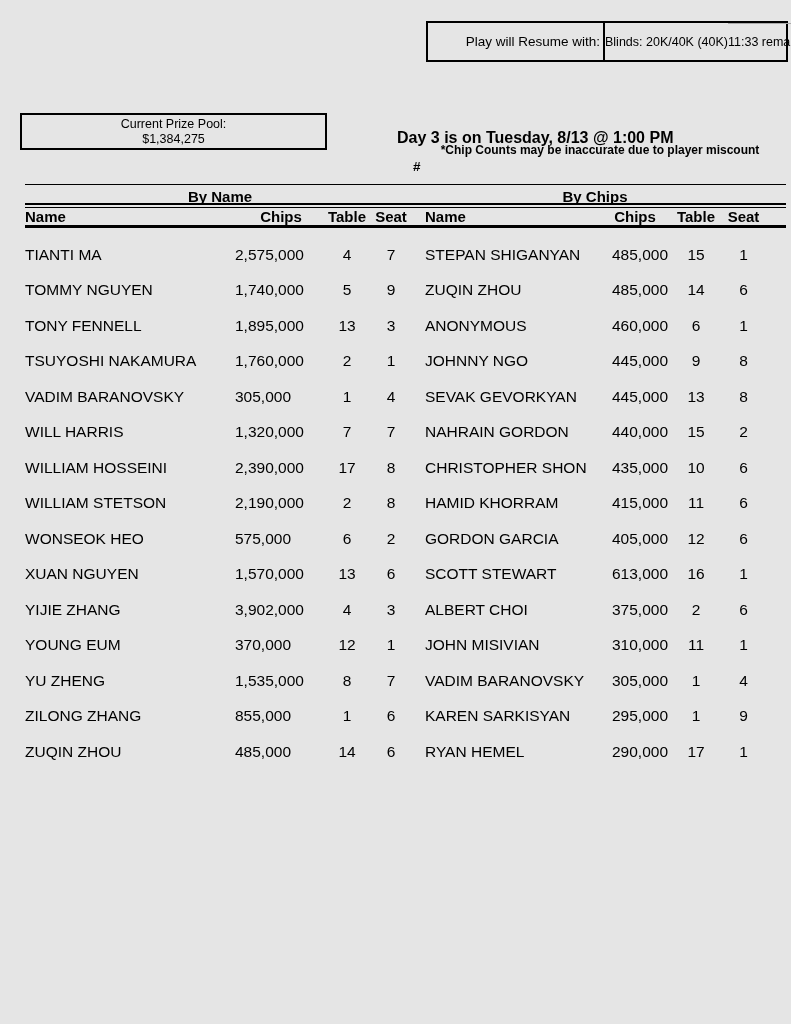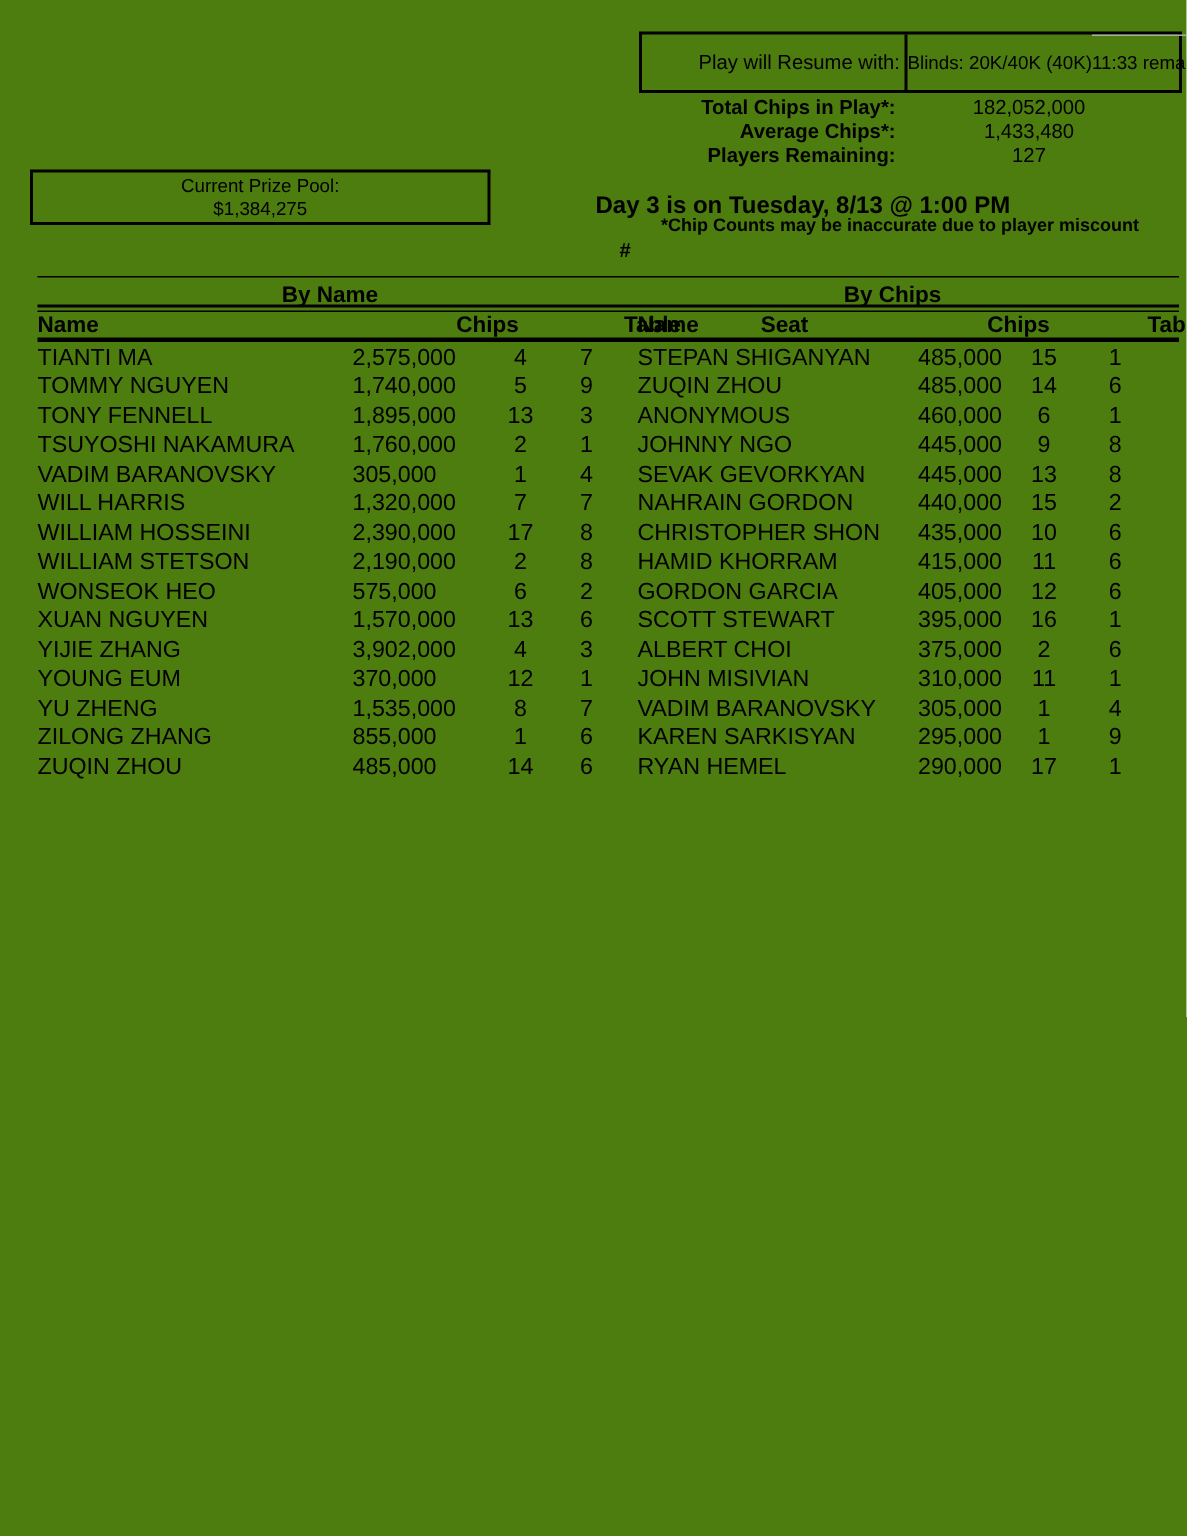--- a/index.html
+++ b/index.html
@@ -1,17 +1,17 @@
 <!DOCTYPE html>
 <html><head>
 <meta charset="utf-8">
 <style>
   html,body{margin:0;padding:0;background:#fff;}
   body{font-family:"Liberation Sans",sans-serif;color:#000;}
-  .page{position:relative;width:791px;height:1024px;background:#4d7c0f;overflow:hidden;}
+  .page{position:relative;width:791px;height:1024px;background:#e5e5e5;overflow:hidden;}
 
   
   .resume-box{position:absolute;left:426px;top:21px;width:362px;height:41px;
     border:2px solid #000;box-sizing:border-box;display:flex;}
   .resume-left{flex:0 0 172px;display:flex;align-items:center;justify-content:flex-end;
     padding-right:3px;border-right:2px solid #000;font-size:13.5px;white-space:nowrap;}
   .resume-right{flex:1;display:flex;flex-direction:row;}
   .resume-right .r-line{flex:1;display:flex;align-items:center;justify-content:center;
     font-size:12.5px;white-space:nowrap;}
   .resume-right .r-line.second{border-top:1px solid #aaa;}
@@ -42,23 +42,23 @@
   
   .tbl-title{position:absolute;top:188px;font-size:15px;font-weight:bold;text-align:center;}
   .tbl-title.left{left:25px;width:390px;}
   .tbl-title.right{left:425px;width:340px;}
 
   
   .half{position:absolute;}
   .lh{left:25px;width:390px;}
   .rh{left:425px;width:340px;}
   .hdr-row{position:absolute;top:207px;height:18px;display:flex;align-items:center;
-    font-weight:bold;font-size:15px;gap:44px;}
+    font-weight:bold;font-size:15px;}
   .body-rows{top:229px;}
-  .trow{display:flex;height:19.5px;align-items:center;font-size:15.5px;}
+  .trow{display:flex;height:19.5px;align-items:center;font-size:15.5px;margin-top:16px;}
   .cell{white-space:nowrap;flex-shrink:0;overflow:visible;}
   .lh .c0,.lh-cols .c0{width:210px;text-align:left;}
   .lh .c1,.lh-cols .c1{width:92px;padding-right:5px;box-sizing:border-box;}
   .lh .c2,.lh-cols .c2{width:40px;text-align:center;}
   .lh .c3,.lh-cols .c3{width:48px;text-align:center;}
   .rh .c0,.rh-cols .c0{width:175px;text-align:left;}
   .rh .c1,.rh-cols .c1{width:70px;text-align:right;padding-right:2px;box-sizing:border-box;}
   .rh .c2,.rh-cols .c2{width:52px;text-align:center;}
   .rh .c3,.rh-cols .c3{width:43px;text-align:center;}
   .hdr-row .c1{text-align:center;padding-right:0;}
@@ -69,34 +69,20 @@
 <div class="page">
 
   <div class="resume-box">
     <div class="resume-left">Play will Resume with:</div>
     <div class="resume-right">
       <div class="r-line">Blinds: 20K/40K (40K)</div>
       <div class="r-line second">11:33 remaining</div>
     </div>
   </div>
 
-  <div class="stats">
-    <div class="stat-row">
-      <span class="stat-label">Total Chips in Play*:</span>
-      <span class="stat-value">182,052,000</span>
-    </div>
-    <div class="stat-row">
-      <span class="stat-label">Average Chips*:</span>
-      <span class="stat-value">1,433,480</span>
-    </div>
-    <div class="stat-row">
-      <span class="stat-label">Players Remaining:</span>
-      <span class="stat-value">127</span>
-    </div>
-  </div>
   <div class="footnote">*Chip Counts may be inaccurate due to player miscount</div>
   <div class="day3">Day 3 is on Tuesday, 8/13 @ 1:00 PM</div>
 
   <div class="prize-box">
     <div>Current Prize Pool:</div>
     <div>$1,384,275</div>
   </div>
 
   <div class="hash">#</div>
 
@@ -262,21 +248,21 @@
         <span class="cell c3">6</span>
       </div>
       <div class="trow">
         <span class="cell c0">GORDON GARCIA</span>
         <span class="cell c1">405,000</span>
         <span class="cell c2">12</span>
         <span class="cell c3">6</span>
       </div>
       <div class="trow">
         <span class="cell c0">SCOTT STEWART</span>
-        <span class="cell c1">395,000</span>
+        <span class="cell c1">613,000</span>
         <span class="cell c2">16</span>
         <span class="cell c3">1</span>
       </div>
       <div class="trow">
         <span class="cell c0">ALBERT CHOI</span>
         <span class="cell c1">375,000</span>
         <span class="cell c2">2</span>
         <span class="cell c3">6</span>
       </div>
       <div class="trow">

